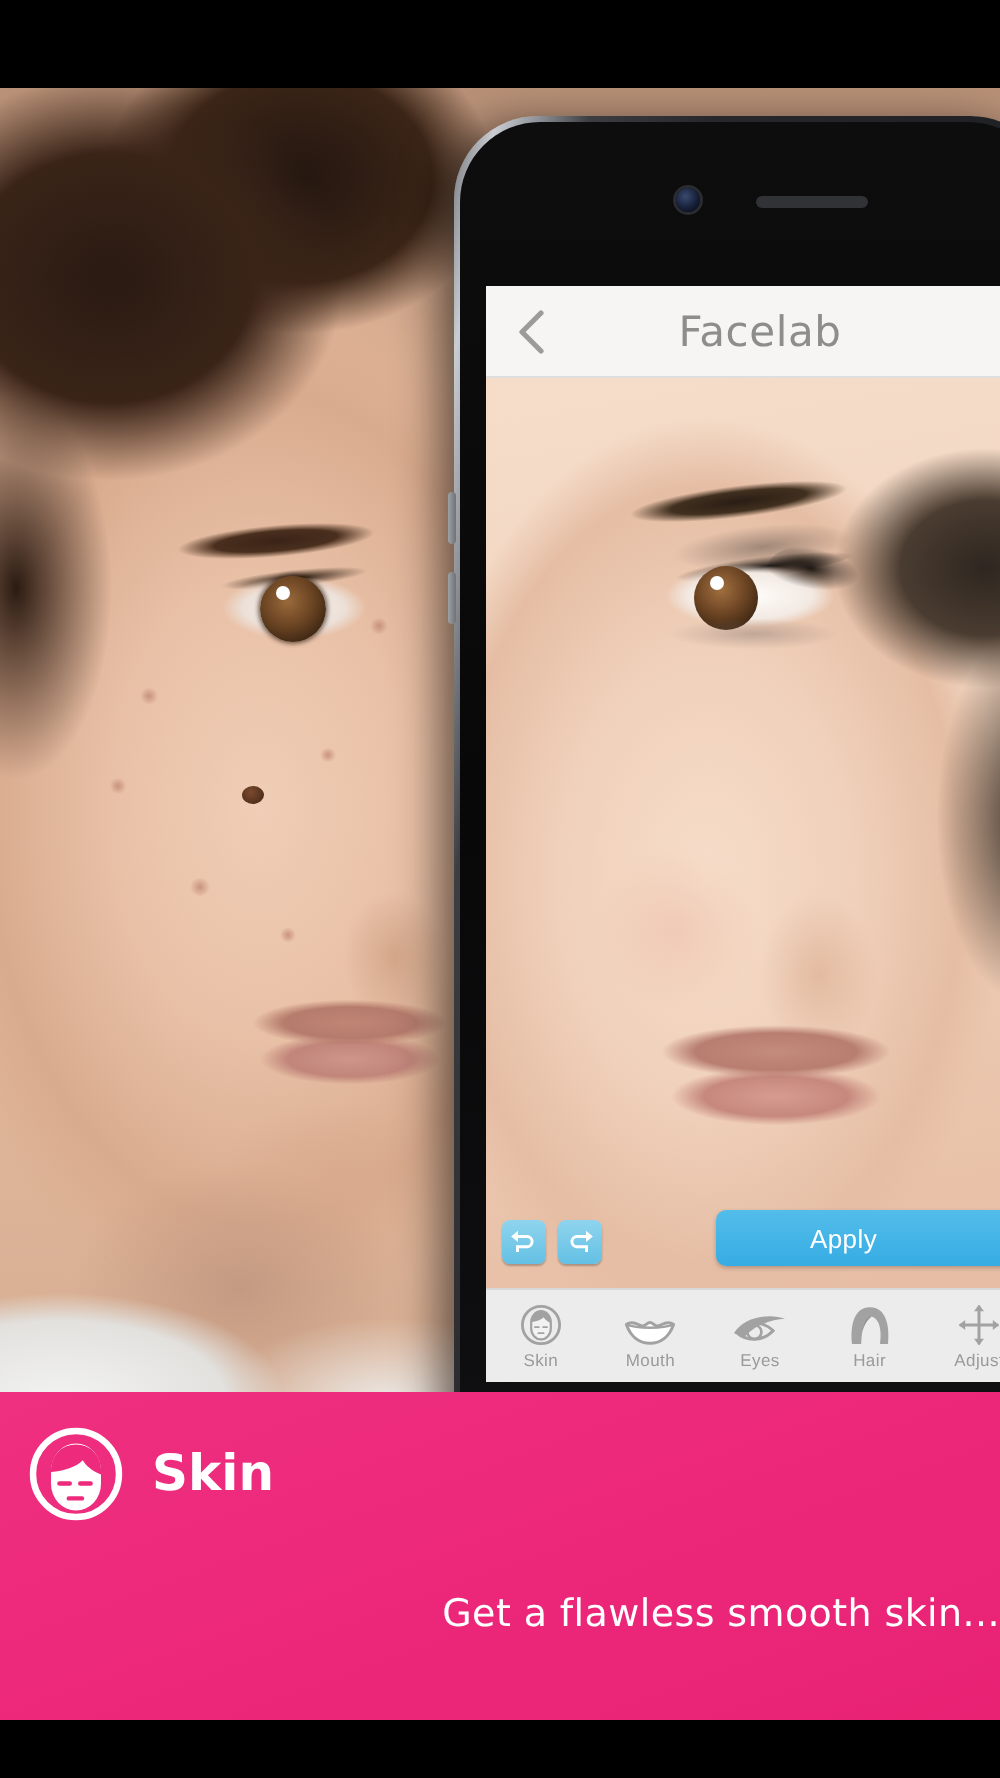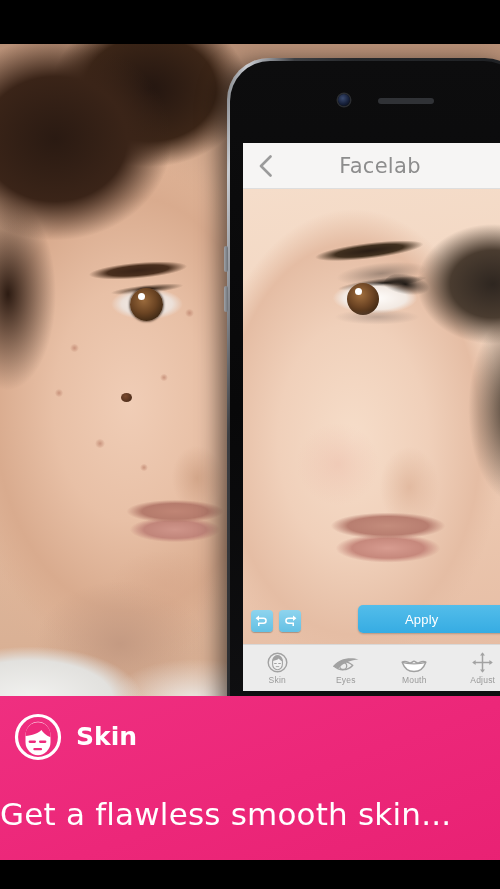--- a/index.html
+++ b/index.html
@@ -241,21 +241,21 @@
     display:flex; align-items:center; padding:14px 0 0 14px; height:68px;
   }
   .banner-ico { width:48px; height:48px; flex:0 0 48px; }
   .banner-title {
     margin-left:14px; color:#fff; line-height:1.02;
     font-family:"DejaVu Sans", sans-serif;
   }
   .banner-title .l1 { font-size:25px; font-weight:700; display:block; }
   .banner-title .l2 { font-size:25px; font-weight:700; display:block; }
   .banner-sub {
-    text-align:left; color:#ffffff; font-size:31px; margin-top:32px;
+    text-align:right; color:#ffffff; font-size:19px; margin-top:32px;
     letter-spacing:.2px; font-family:"DejaVu Sans", sans-serif;
   }
 
   
   .phone { z-index:3; }
   .photo { z-index:1; }
 </style>
 </head>
 <body>
 
@@ -340,40 +340,49 @@
                 <rect x="7.0" y="11.1" width="2.9" height="0.9" rx="0.45" fill="#a2a2a2"></rect>
                 <rect x="11.1" y="11.1" width="2.9" height="0.9" rx="0.45" fill="#a2a2a2"></rect>
                 <path d="M9.2 14.6 h2.6" stroke="#a2a2a2" stroke-width="0.9" stroke-linecap="round" fill="none"></path>
               </svg>
             </div>
             <div class="tool-label">Skin</div>
           </div>
 
           <div class="tool">
             <div class="tool-ico">
+              <svg width="26" height="16" viewBox="0 0 26 16">
+                <path d="M1.2 5.2 C4.4 3.0 7.2 5.6 9.0 6.0 C10.6 6.3 11.6 4.2 13 4.2 C14.4 4.2 15.4 6.3 17 6.0 C18.8 5.6 21.6 3.0 24.8 5.2 C22.6 11.4 18.2 14.6 13 14.6 C7.8 14.6 3.4 11.4 1.2 5.2 Z" fill="#ffffff" stroke="#a2a2a2" stroke-width="1.5" stroke-linejoin="round"></path>
+                <path d="M1.2 5.2 C6.5 7.4 19.5 7.4 24.8 5.2" fill="none" stroke="#a2a2a2" stroke-width="1.3"></path>
+              </svg>
+            </div>
+            <div class="tool-label">Mouth</div>
+          </div>
+
+          <div class="tool">
+            <div class="tool-ico">
               <svg width="30" height="19" viewBox="0 0 30 19">
                 <path d="M2 12.6 C7 4.2 20 2.6 27.5 5.4 C21 5.6 11.5 9.0 7.5 14.4 Z" fill="#a2a2a2"></path>
                 <path d="M3.2 12.2 C8.2 16.8 16.2 17.0 21.6 11.4" fill="none" stroke="#a2a2a2" stroke-width="1.5" stroke-linecap="round"></path>
                 <path d="M3.2 12.2 C8.2 6.6 16.0 6.0 21.6 11.4" fill="none" stroke="#a2a2a2" stroke-width="1.3" stroke-linecap="round"></path>
                 <ellipse cx="12.2" cy="12.0" rx="3.5" ry="3.5" fill="none" stroke="#a2a2a2" stroke-width="1.3"></ellipse>
               </svg>
             </div>
             <div class="tool-label">Eyes</div>
           </div>
 
           <div class="tool">
             <div class="tool-ico">
-              <svg width="26" height="16" viewBox="0 0 26 16">
-                <path d="M1.2 5.2 C4.4 3.0 7.2 5.6 9.0 6.0 C10.6 6.3 11.6 4.2 13 4.2 C14.4 4.2 15.4 6.3 17 6.0 C18.8 5.6 21.6 3.0 24.8 5.2 C22.6 11.4 18.2 14.6 13 14.6 C7.8 14.6 3.4 11.4 1.2 5.2 Z" fill="#ffffff" stroke="#a2a2a2" stroke-width="1.5" stroke-linejoin="round"></path>
-                <path d="M1.2 5.2 C6.5 7.4 19.5 7.4 24.8 5.2" fill="none" stroke="#a2a2a2" stroke-width="1.3"></path>
+              <svg width="24" height="21" viewBox="0 0 24 21">
+                <path d="M3.0 20 C2.2 13.0 3.0 1.6 12 1.6 C21 1.6 21.8 13.0 21 20 L17.0 20 C17.8 14.4 17.4 7.6 12.8 6.2 C9.4 8.6 7.4 13.6 7.6 20 Z" fill="#a2a2a2"></path>
+                <path d="M7.6 20 C7.4 13.6 9.4 8.6 12.8 6.2 C10.2 6.6 8.2 9.0 7.6 20 Z" fill="#8f8f8f"></path>
               </svg>
             </div>
-            <div class="tool-label">Mouth</div>
-          </div>
-
+            <div class="tool-label">Hair</div>
+          </div>
 
           <div class="tool">
             <div class="tool-ico">
               <svg width="21" height="21" viewBox="0 0 21 21">
                 <g stroke="#a2a2a2" stroke-width="1.5" fill="#a2a2a2">
                   <path d="M10.5 1.4 V19.6 M1.4 10.5 H19.6" stroke-linecap="round"></path>
                   <path d="M10.5 0.4 L13.0 3.6 H8.0 Z" stroke="none"></path>
                   <path d="M10.5 20.6 L13.0 17.4 H8.0 Z" stroke="none"></path>
                   <path d="M0.4 10.5 L3.6 13.0 V8.0 Z" stroke="none"></path>
                   <path d="M20.6 10.5 L17.4 13.0 V8.0 Z" stroke="none"></path>

